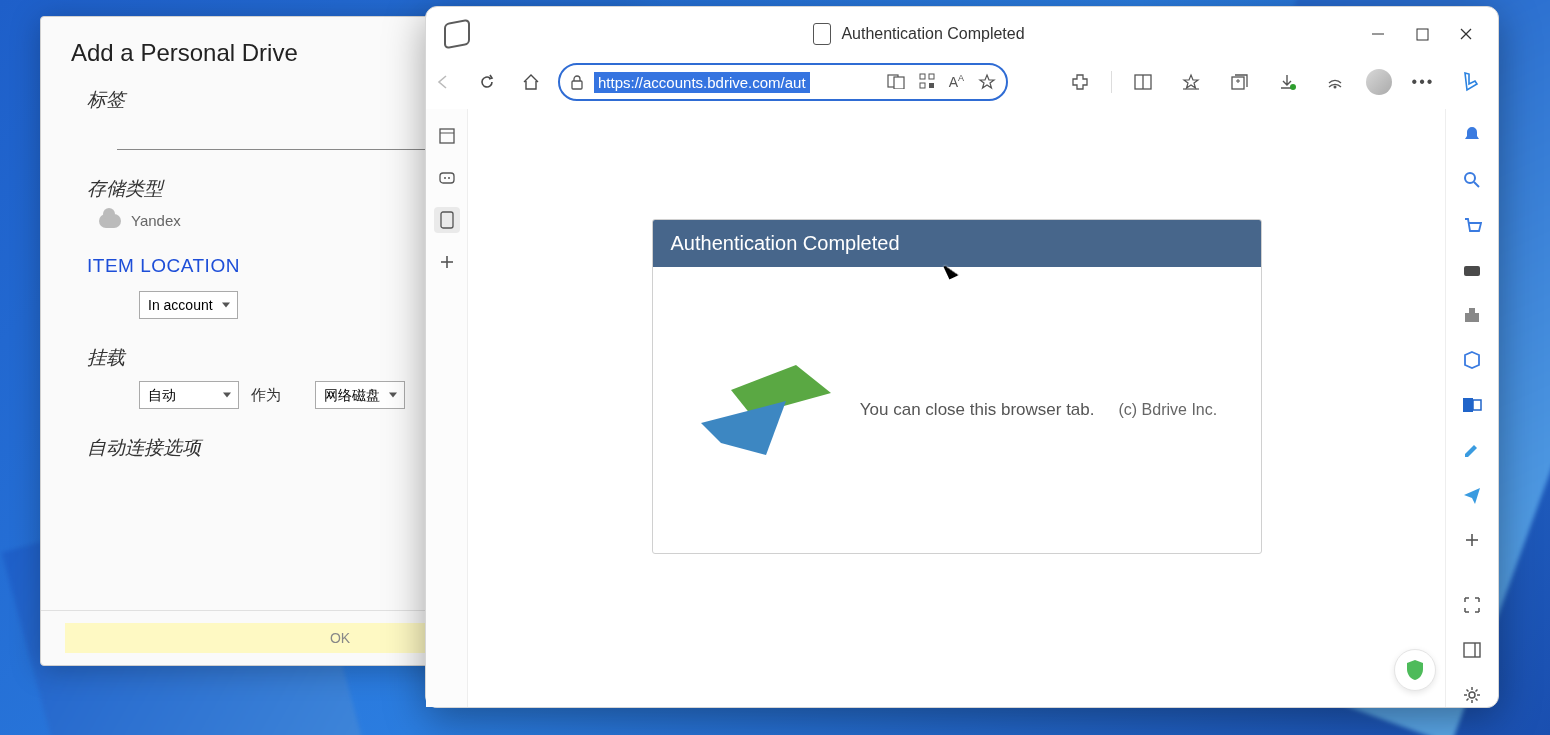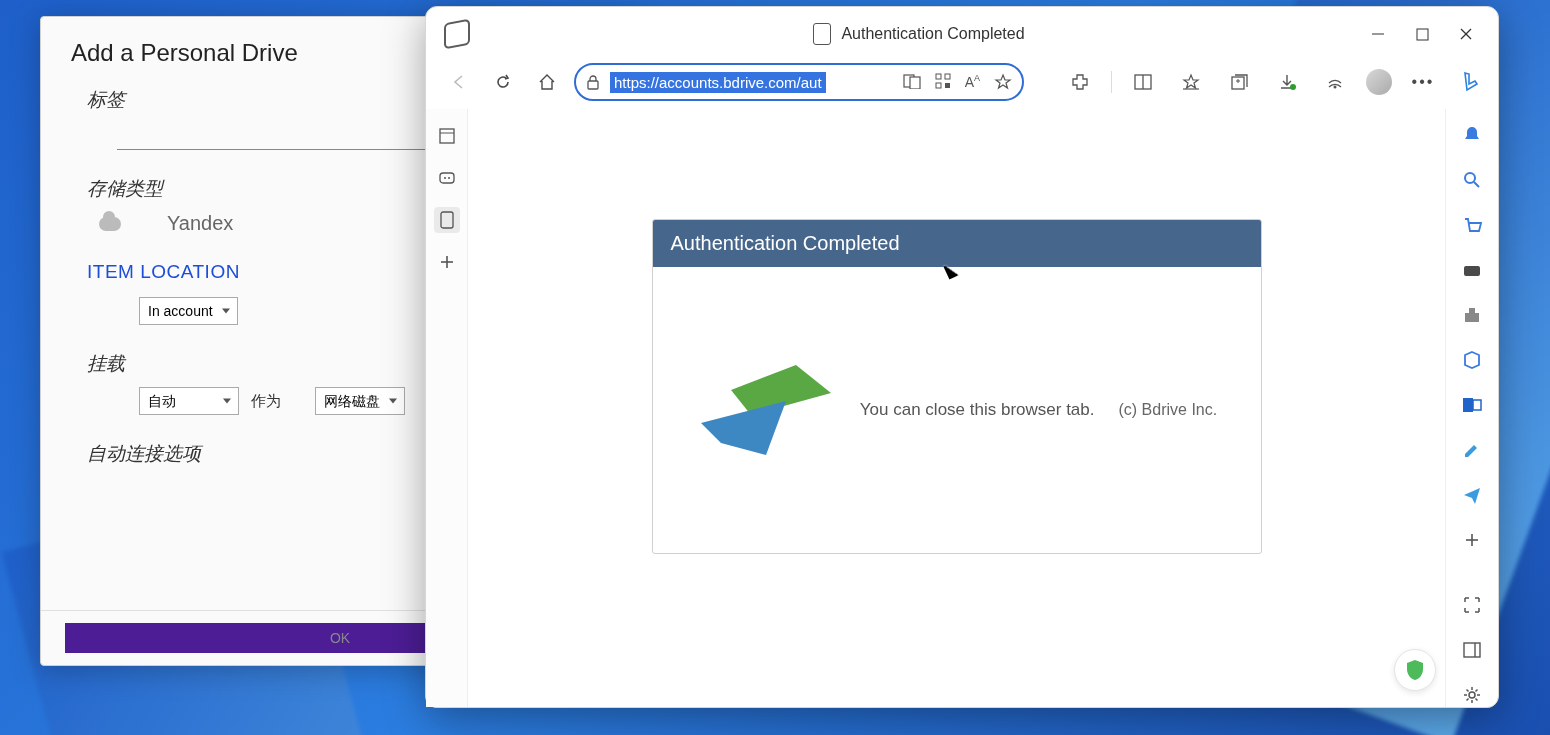--- a/index.html
+++ b/index.html
@@ -34,21 +34,21 @@
 .fld { margin-bottom: 26px; }
 .lbl { font-size: 19px; color: #333; display: block; margin-bottom: 10px; font-style: italic; }
 .underline {
   border: none; border-bottom: 1px solid #888;
   width: 100%; background: transparent; font-size: 16px;
   padding: 4px 0; outline: none;
 }
 .storage-row { display: flex; align-items: center; gap: 10px; padding-left: 12px; }
 .cloud-icon { width: 22px; height: 14px; background: #bbb; border-radius: 10px; position: relative; }
 .cloud-icon::before { content:""; position:absolute; width: 12px; height: 12px; background:#bbb; border-radius:50%; top:-6px; left:4px; }
-.storage-val { color:#666; font-size:20px;margin-left:36px; }
+.storage-val { color:#666; font-size:15px; }
 .path-row { display:flex; align-items:center; gap:12px; margin-left:30px; }
 .path-lbl { font-size:15px; color:#444; }
 .section-hd { font-size:19px; color:#1d4ed8; letter-spacing: .5px; margin: 8px 0 14px; }
 .select {
   border: 1px solid #aaa; background:#fff; height:28px;
   font-size:14px; padding: 0 24px 0 8px;
   appearance: none; position: relative;
 }
 .select-wrap { position: relative; display:inline-block;padding-left:22px; }
 .select-wrap::after {
@@ -57,21 +57,21 @@
   transform: translateY(-50%); pointer-events:none;
 }
 .mount-row { display:flex; align-items:center; gap:12px; margin-left:30px; }
 .as-lbl { font-size:15px; color:#333; }
 .footer {
   border-top: 1px solid #e0e0e0;
   padding: 12px 24px;
 }
 .ok-btn {
   width: 100%; height: 30px; border: none;
-  background:#4c1d95; color:#888; font-size:14px;
+  background:#fef9c3; color:#888; font-size:14px;
   cursor: default;
 }
 
 
 .browser {
   position:absolute; top: 6px; left: 425px;
   width: 1074px; height: 702px;
   background:#fff;
   border: 1px solid #d6d6d6; border-radius: 12px;
   box-shadow: 0 10px 40px rgba(0,0,0,.35);
@@ -85,21 +85,21 @@
   width: 26px; height: 26px; border: 2px solid #5c5c5c; border-radius: 5px;
   transform: skewY(-10deg); margin-left: 6px;
 }
 .title-center { flex:1; display:flex; justify-content:center; align-items:center; gap:10px; }
 .page-icon { width:18px;height:22px;border:1.5px solid #555;border-radius:3px; }
 .title-txt { font-size:16px; color:#333; }
 .win-btns { display:flex; gap:24px; padding-right: 10px; }
 .win-btn { width: 20px; height: 20px; display:flex;align-items:center;justify-content:center; cursor:pointer; color:#333; }
 
 .toolbar {
-  height: 48px; display:flex; align-items:center; padding: 0 10px 6px 16px; gap: 10px;
+  height: 48px; display:flex; align-items:center; padding: 0 10px 6px 0; gap: 10px;
 }
 .tbtn { width:34px;height:34px;display:flex;align-items:center;justify-content:center;border-radius:6px;cursor:pointer;color:#4a4a4a; }
 .addr {
   flex:0 0 450px; height:38px; background:#fff;
   border:2px solid #2f6cd4; border-radius:20px;
   display:flex; align-items:center; padding:0 10px; gap:10px;
 }
 .lock { font-size:14px; color:#555; }
 .url { font-size:15px; color:#fff; background:#3574e0; padding:2px 4px; white-space:nowrap; overflow:hidden; }
 .addr-icons { display:flex; gap:14px; margin-left:auto; color:#555; }

